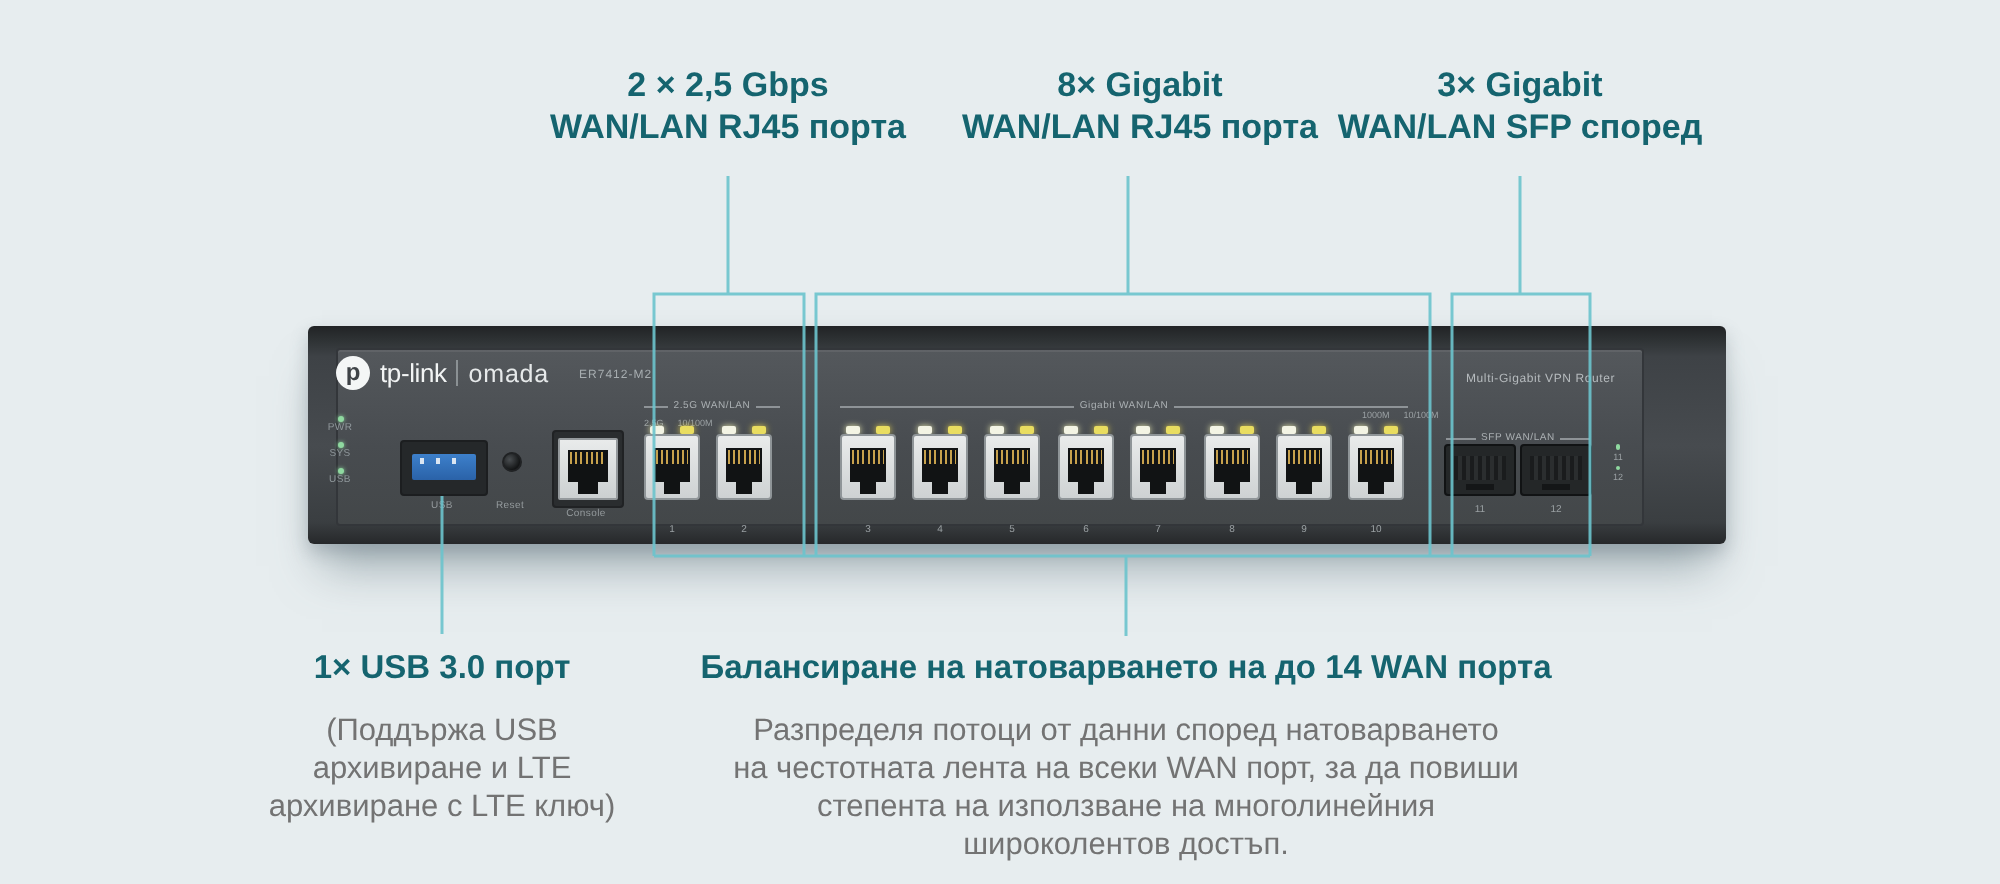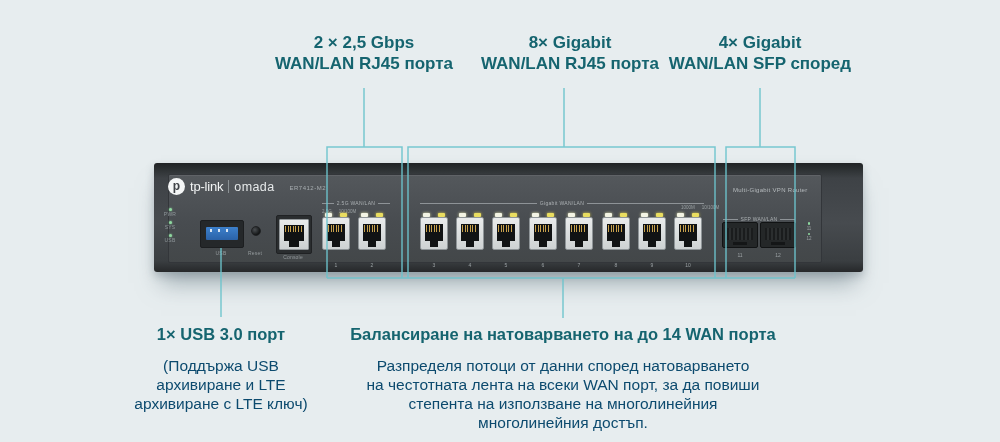--- a/index.html
+++ b/index.html
@@ -3,21 +3,21 @@
 <meta charset="utf-8">
 <style>
   html,body{margin:0;padding:0;}
   body{width:1000px;height:442px;background:#e7edef;font-family:"Liberation Sans",sans-serif;overflow:hidden;}
   .stage{position:relative;width:924px;height:442px;}
 
   
   .callout{position:absolute;text-align:center;color:#15646f;}
   .callout .title{font-weight:bold;font-size:17px;line-height:21px;color:#15646f;}
   .callout .tline{font-weight:bold;font-size:17px;line-height:21px;}
-  .callout.body-note .tline{font-weight:normal;font-size:15.5px;line-height:19px;color:#0c4a6e;}
+  .callout.body-note .tline{font-weight:normal;font-size:15.5px;line-height:19px;color:#737373;}
   .callout.body-note .title{font-size:16.5px;line-height:20px;margin-bottom:12px;}
 
   
   .device{position:absolute;left:154px;top:163px;width:709px;height:109px;border-radius:3px;
     background:linear-gradient(180deg,#212325 0%,#2d3133 6%,#3e4246 14%,#474b4f 55%,#3a3e41 90%,#26282a 100%);
     box-shadow:0 18px 22px -7px rgba(100,120,130,.55),0 4px 9px rgba(80,95,105,.28);}
   .face{position:absolute;left:14px;top:11px;width:652px;height:87px;border-radius:2px;
     background:linear-gradient(180deg,#54585c,#484c50 55%,#434749);border:1px solid #33363a;
     box-shadow:inset 0 1px 0 rgba(255,255,255,.07);}
 
@@ -91,21 +91,21 @@
 
   <div class="callout" style="left:244px;top:32px;width:240px;">
       <div class="tline">2 × 2,5 Gbps</div>
       <div class="tline">WAN/LAN RJ45 порта</div>
     </div>
   <div class="callout" style="left:450px;top:32px;width:240px;">
       <div class="tline">8× Gigabit</div>
       <div class="tline">WAN/LAN RJ45 порта</div>
     </div>
   <div class="callout" style="left:645px;top:32px;width:230px;">
-      <div class="tline">4× Gigabit</div>
+      <div class="tline">3× Gigabit</div>
       <div class="tline">WAN/LAN SFP според</div>
     </div>
 
   <div class="device">
     <div class="face"></div>
 
     <div class="leds" id="led-block">
         <div class="led-row">
           <div class="led-dot"></div>
           <div class="led-label">PWR</div>
@@ -305,17 +305,17 @@
         <div class="tline">архивиране и LTE</div>
         <div class="tline">архивиране с LTE ключ)</div>
       </div>
   </div>
   <div class="callout body-note" style="left:328px;top:324px;width:470px;">
     <div class="title">Балансиране на натоварването на до 14 WAN порта</div>
     <div>
         <div class="tline">Разпределя потоци от данни според натоварването</div>
         <div class="tline">на честотната лента на всеки WAN порт, за да повиши</div>
         <div class="tline">степента на използване на многолинейния</div>
-        <div class="tline">многолинейния достъп.</div>
+        <div class="tline">широколентов достъп.</div>
       </div>
   </div>
 
 </div>
 
 </body></html>

